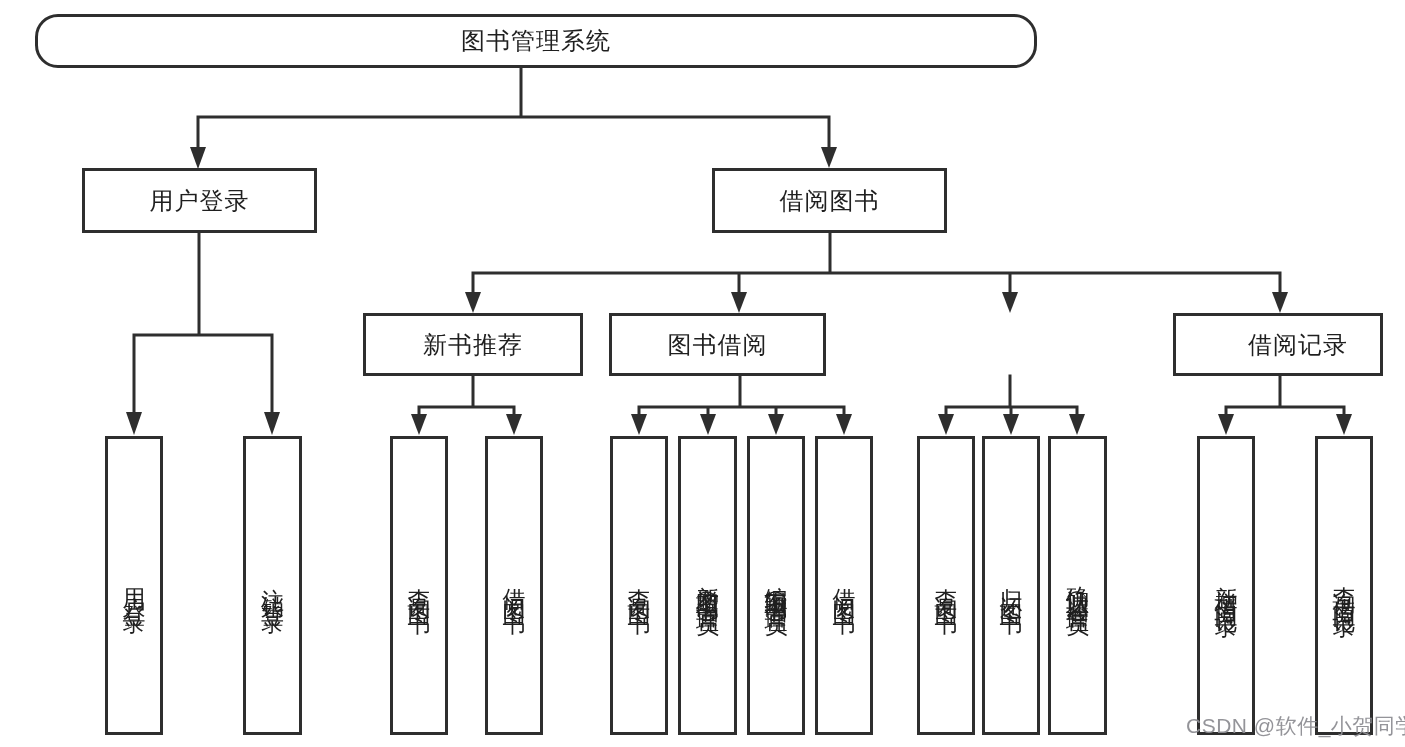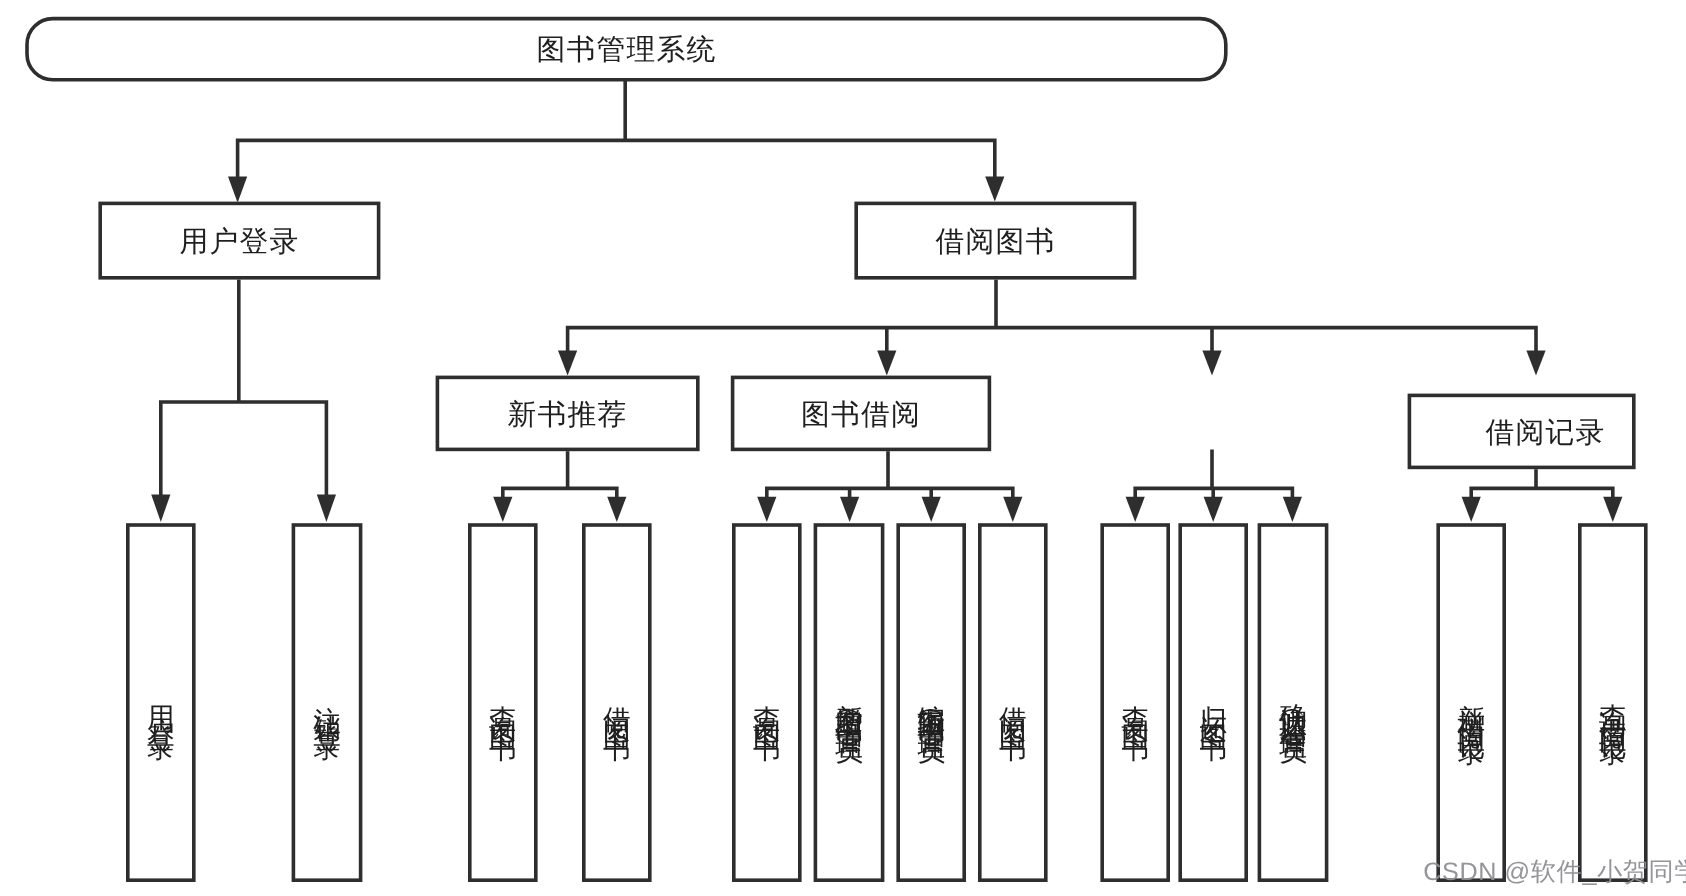--- a/index.html
+++ b/index.html
@@ -107,28 +107,28 @@
 
       <polygon points="938,414 954,414 946,435"></polygon>
       <polygon points="1003,414 1019,414 1011,435"></polygon>
       <polygon points="1069,414 1085,414 1077,435"></polygon>
 
       <polygon points="1218,414 1234,414 1226,435"></polygon>
       <polygon points="1336,414 1352,414 1344,435"></polygon>
     </g>
   </svg>
 
-  <div class="node" style="left:21px; top:14px; width:1002px; height:54px;border-radius:23px;">图书管理系统</div>
+  <div class="node" style="left:35px; top:14px; width:1002px; height:54px;border-radius:23px;">图书管理系统</div>
 
   <div class="node" style="left:82px; top:168px; width:235px; height:65px;">用户登录</div>
   <div class="node" style="left:712px; top:168px; width:235px; height:65px;">借阅图书</div>
 
   <div class="node" style="left:363px; top:313px; width:220px; height:63px;">新书推荐</div>
   <div class="node" style="left:609px; top:313px; width:217px; height:63px;">图书借阅</div>
-  <div class="node" style="left:1173px; top:328px; width:190px; height:63px;padding-left:40px;">借阅记录</div>
+  <div class="node" style="left:1173px; top:313px; width:210px; height:63px;padding-left:40px;">借阅记录</div>
 
   <div class="leaf" style="left:105px;">用户登录</div>
   <div class="leaf" style="left:243px; width:59px;">注销登录</div>
   <div class="leaf" style="left:390px;">查询图书</div>
   <div class="leaf" style="left:485px;">借阅图书</div>
   <div class="leaf" style="left:610px;">查询图书</div>
   <div class="leaf" style="left:678px; width:59px; letter-spacing:4px;">新增图书（管理员）</div>
   <div class="leaf" style="left:747px; letter-spacing:4px;">编辑图书（管理员）</div>
   <div class="leaf" style="left:815px;">借阅图书</div>
   <div class="leaf" style="left:917px;">查询图书</div>

